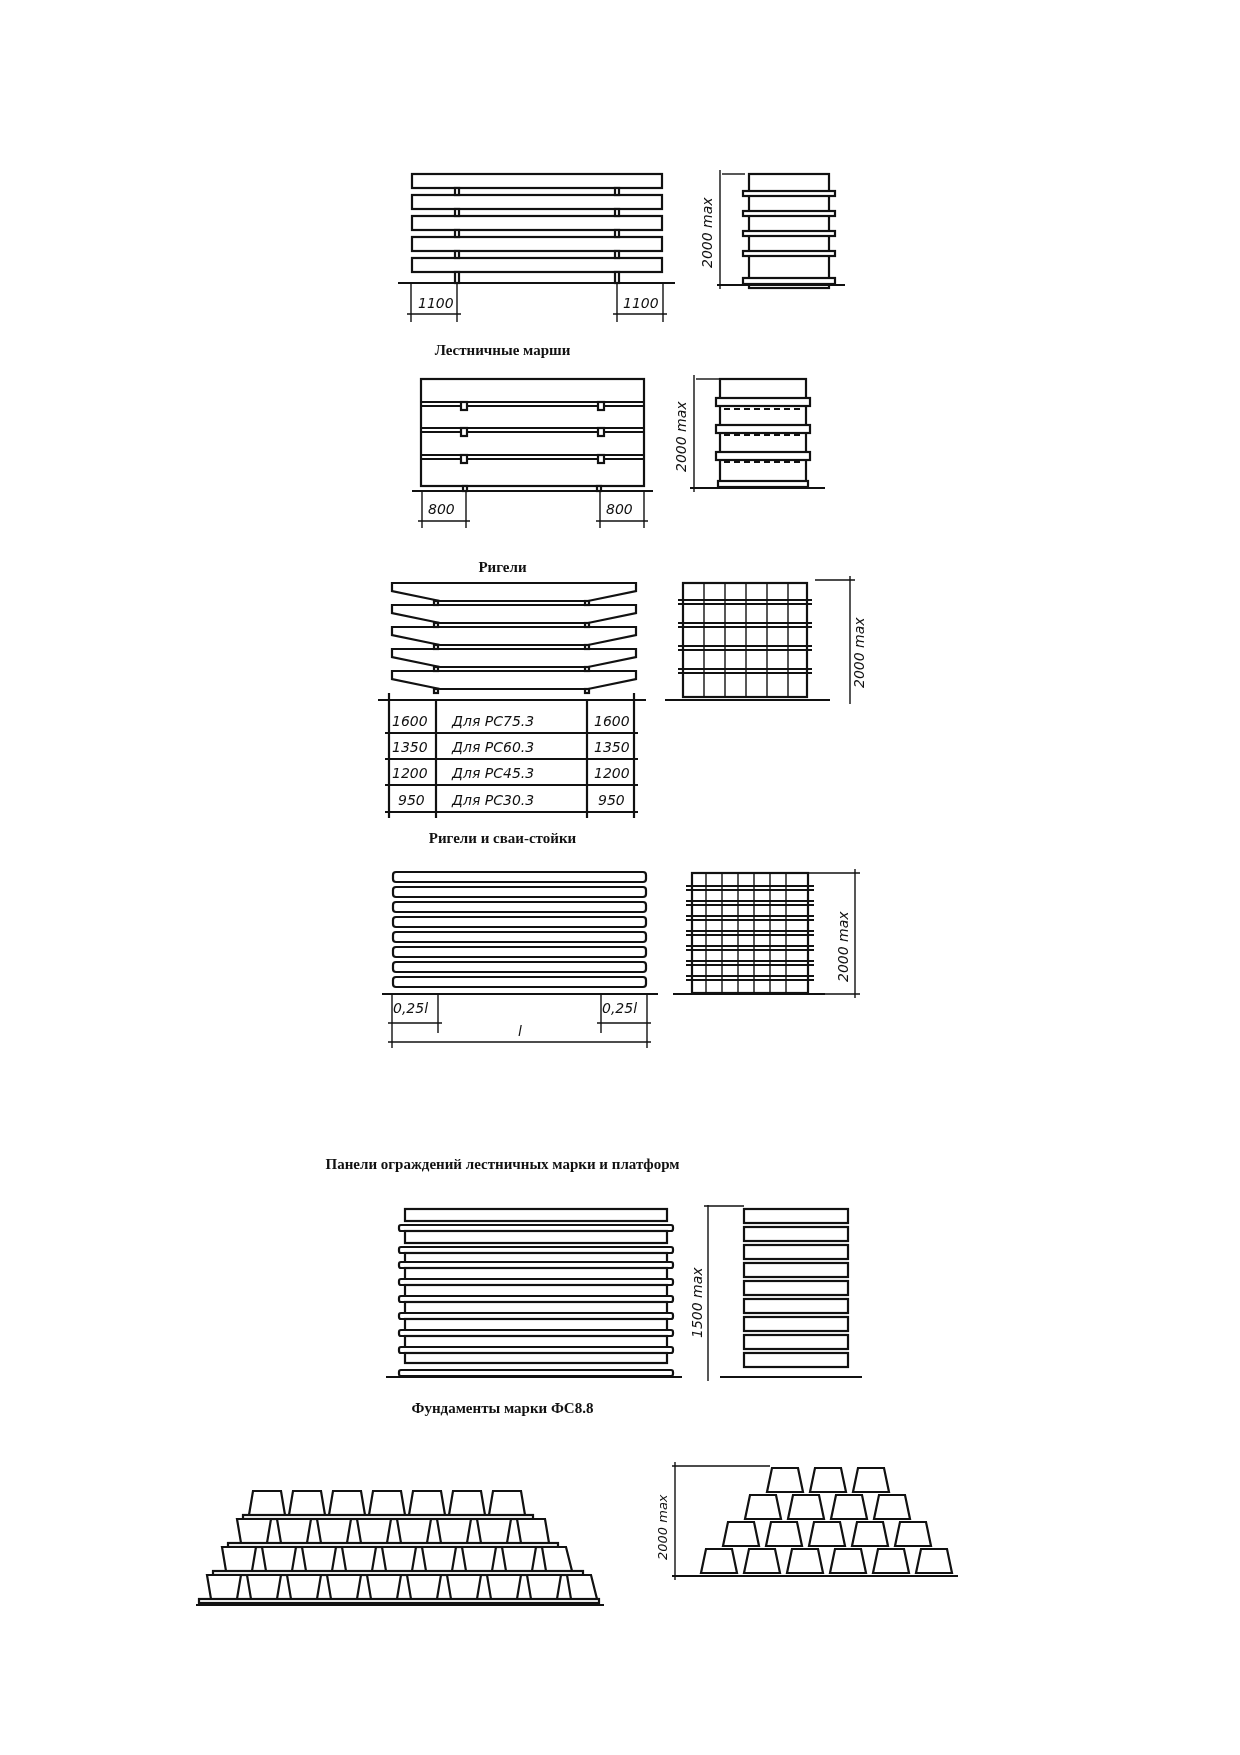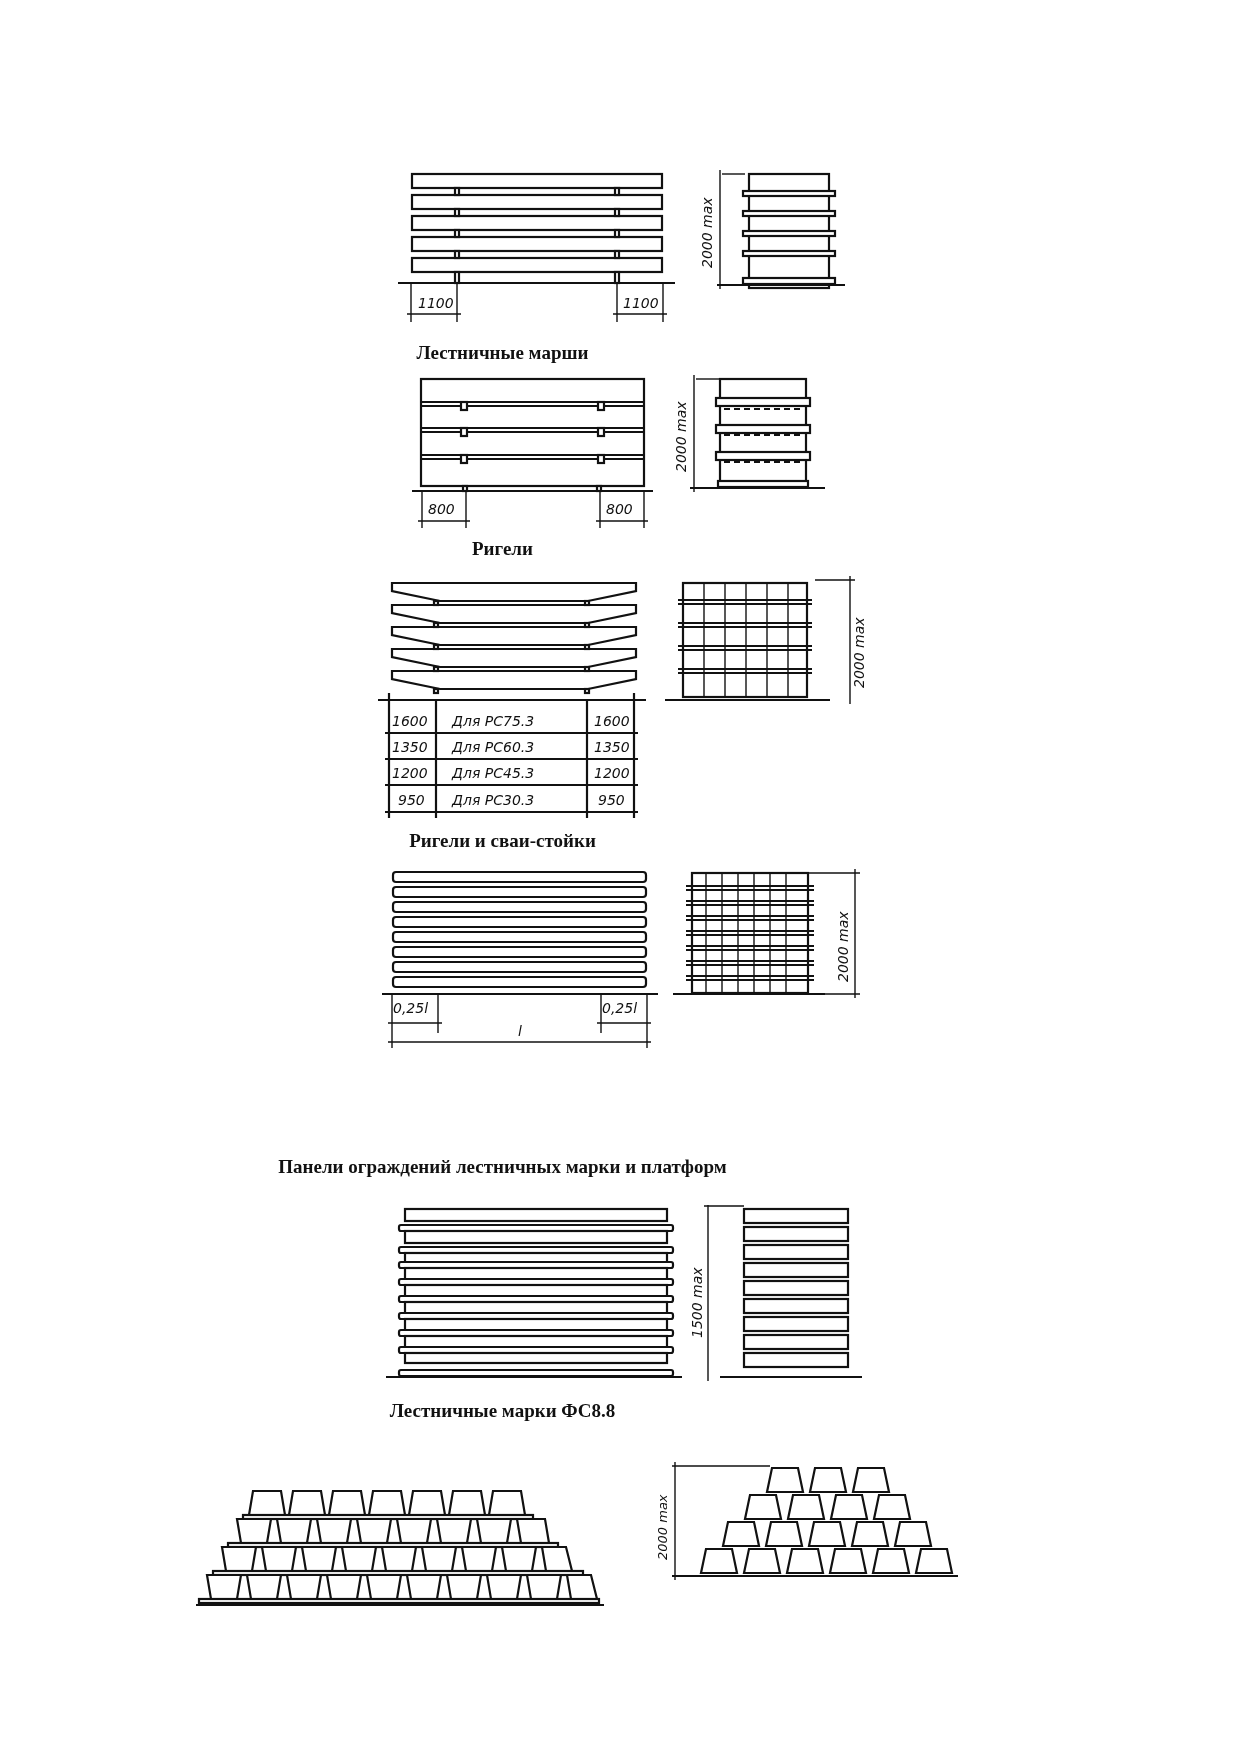--- a/index.html
+++ b/index.html
@@ -1,17 +1,17 @@
 <!DOCTYPE html>
 <html><head>
 <meta charset="utf-8">
 <style>
   html, body { margin: 0; padding: 0; background: #ffffff; }
   body { width: 1240px; height: 1755px; position: relative; overflow: hidden; font-family: "Liberation Serif", serif; }
-  .caption { position: absolute; left: 0; width: 1005px; text-align: center; font-family: "Liberation Serif", serif; font-weight: bold; font-size: 19px; color: #111; }
+  .caption { position: absolute; left: 0; width: 1005px; text-align: center; font-family: "Liberation Serif", serif; font-weight: bold; font-size: 15px; color: #111; }
   svg { position: absolute; overflow: visible; }
   svg .ln { stroke: #111; stroke-width: 2.2; fill: #fff; }
   svg .thin { stroke: #111; stroke-width: 1.4; fill: none; }
   svg .dash { stroke: #111; stroke-width: 2; stroke-dasharray: 6 4; fill: none; }
   svg text { font-family: "DejaVu Sans", sans-serif; font-style: italic; fill: #111; }
 </style>
 </head>
 <body>
 
 <div>
@@ -99,21 +99,21 @@
     <line class="dash" x1="724" y1="435" x2="804" y2="435"></line>
     <line class="dash" x1="724" y1="462" x2="804" y2="462"></line>
     <rect class="ln" x="718" y="481" width="90" height="6"></rect>
     <line class="ln" x1="690" y1="488" x2="825" y2="488"></line>
     <line class="thin" x1="696" y1="379" x2="720" y2="379"></line>
     <line class="thin" x1="694" y1="375" x2="694" y2="492"></line>
   </g>
   <text font-size="14" transform="translate(686,472) rotate(-90)">2000 max</text>
 </svg>
 </div>
-<div class="caption" style="top:538px">Ригели</div>
+<div class="caption" style="top:559px">Ригели</div>
 
 <div>
 <svg width="1240" height="1755" style="left:0;top:0;pointer-events:none">
   <g>
     <polygon class="ln" points="392,583 636,583 636,591 588,601 440,601 392,591"></polygon>
     <polygon class="ln" points="392,605 636,605 636,613 588,623 440,623 392,613"></polygon>
     <polygon class="ln" points="392,627 636,627 636,635 588,645 440,645 392,635"></polygon>
     <polygon class="ln" points="392,649 636,649 636,657 588,667 440,667 392,657"></polygon>
     <polygon class="ln" points="392,671 636,671 636,679 588,689 440,689 392,679"></polygon>
     <rect class="ln" x="434" y="601" width="4" height="4"></rect>
@@ -263,21 +263,21 @@
     <rect class="ln" x="744" y="1317" width="104" height="14"></rect>
     <rect class="ln" x="744" y="1335" width="104" height="14"></rect>
     <rect class="ln" x="744" y="1353" width="104" height="14"></rect>
     <line class="ln" x1="720" y1="1377" x2="862" y2="1377"></line>
     <line class="thin" x1="708" y1="1205" x2="708" y2="1381"></line>
     <line class="thin" x1="704" y1="1206" x2="744" y2="1206"></line>
   </g>
   <text font-size="14" transform="translate(702,1338) rotate(-90)">1500 max</text>
 </svg>
 </div>
-<div class="caption" style="top:1400px">Лестничные марки ФС8.8</div>
+<div class="caption" style="top:1400px">Фундаменты марки ФС8.8</div>
 
 <div>
 <svg width="1240" height="1755" style="left:0;top:0;pointer-events:none">
   <g>
 
     <polygon class="ln" points="253,1491 281,1491 285,1515 249,1515"></polygon>
     <polygon class="ln" points="293,1491 321,1491 325,1515 289,1515"></polygon>
     <polygon class="ln" points="333,1491 361,1491 365,1515 329,1515"></polygon>
     <polygon class="ln" points="373,1491 401,1491 405,1515 369,1515"></polygon>
     <polygon class="ln" points="413,1491 441,1491 445,1515 409,1515"></polygon>

